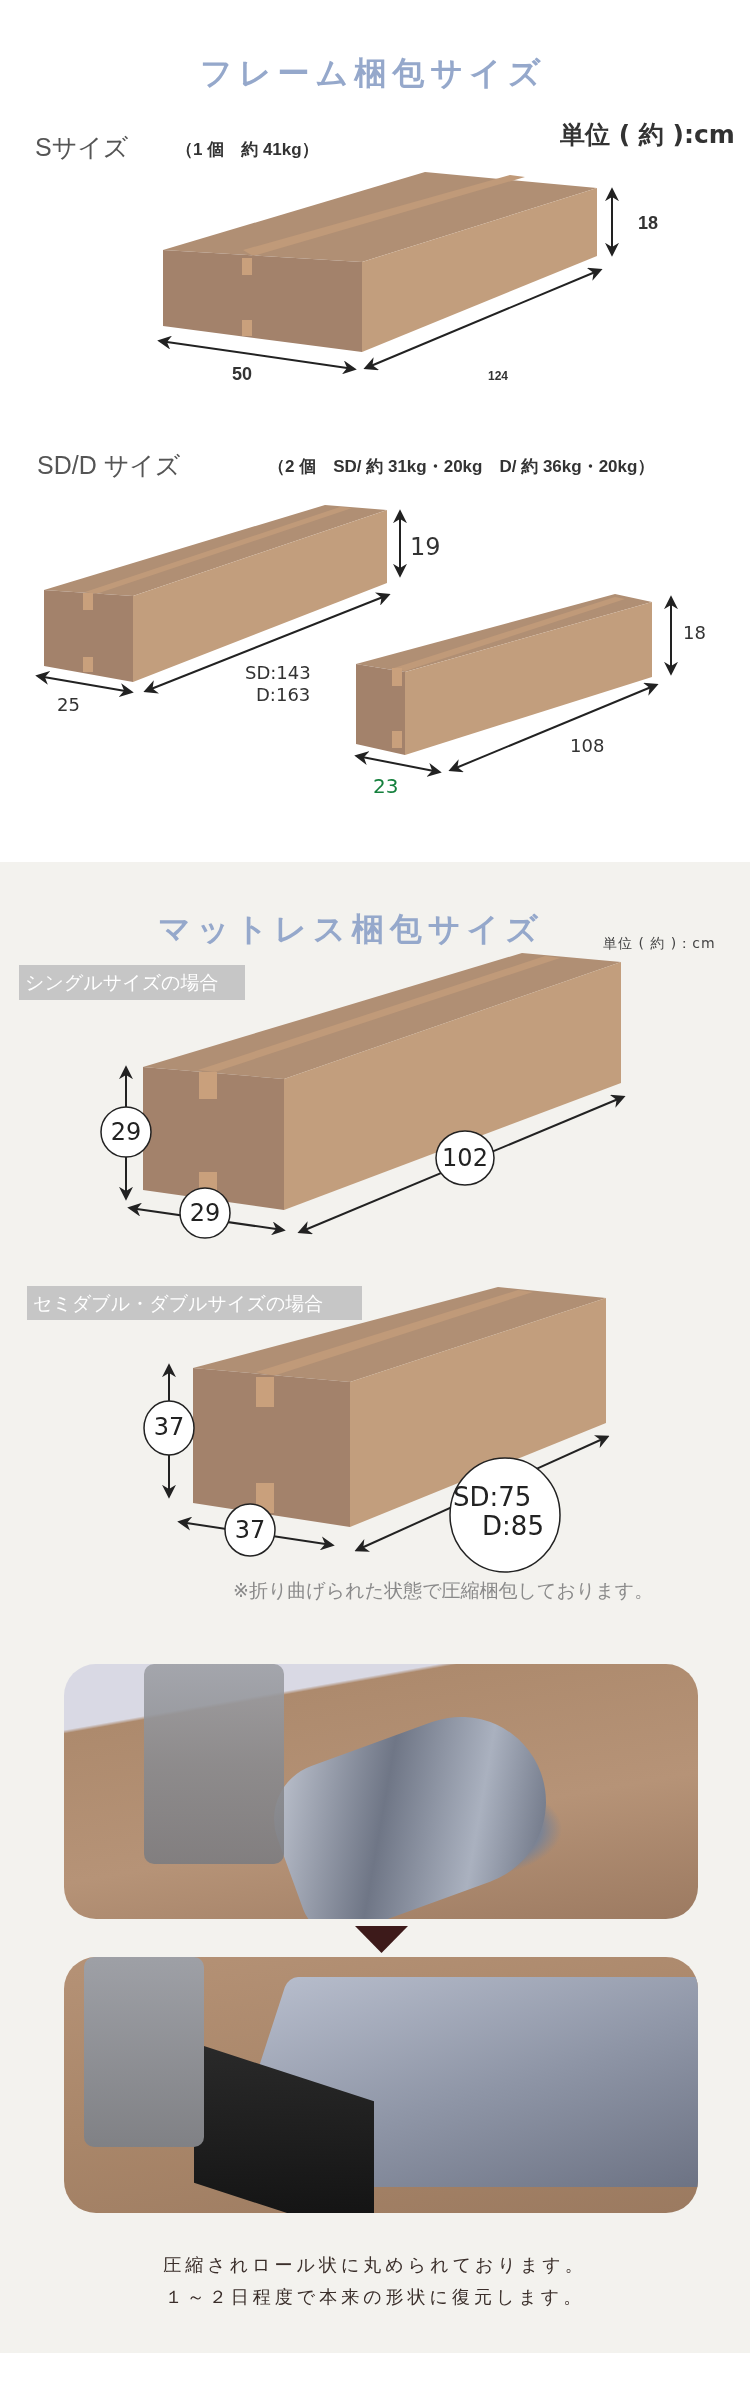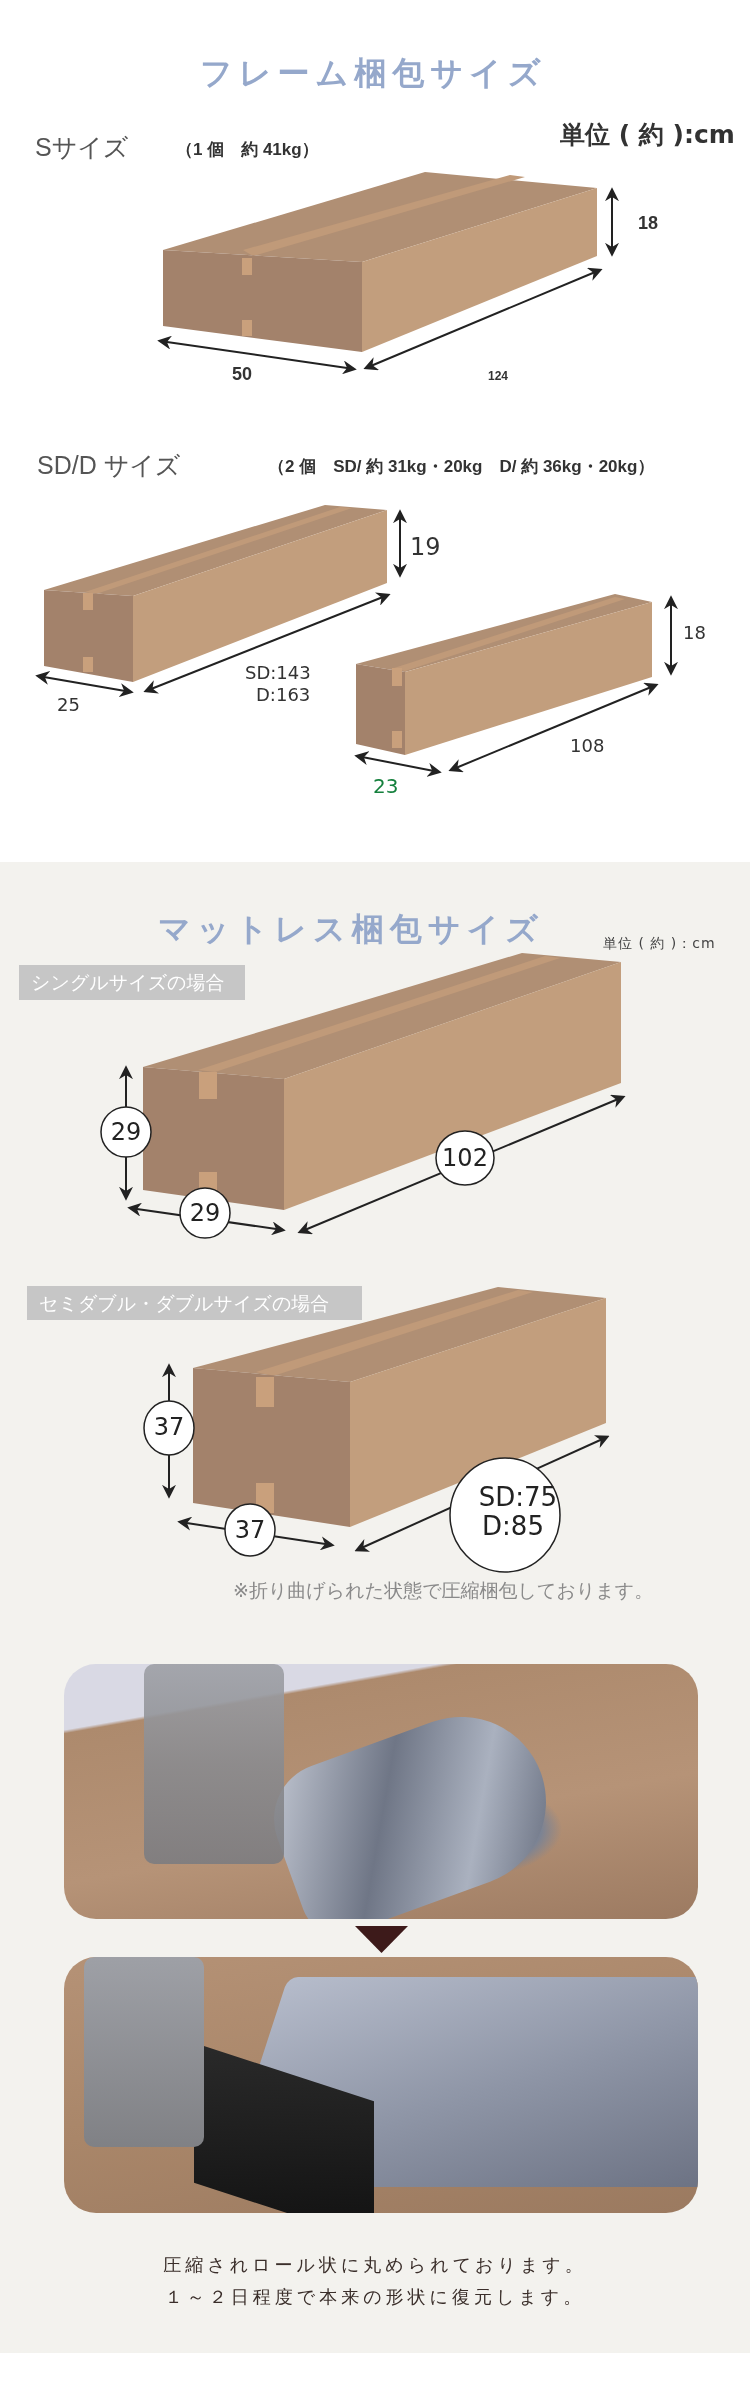--- a/index.html
+++ b/index.html
@@ -5,21 +5,21 @@
   html, body { margin:0; padding:0; }
   body { width:750px; height:2387px; position:relative; background:#ffffff; overflow:hidden;
          font-family:"DejaVu Sans", sans-serif; }
   .abs { position:absolute; }
   .title { color:#95a8cb; font-weight:bold; font-size:32px; letter-spacing:6px; white-space:nowrap; }
   .size-label { color:#555; font-size:25px; white-space:nowrap; font-family:"Liberation Sans", sans-serif; }
   .weight { color:#333; font-size:17px; font-weight:bold; white-space:nowrap; font-family:"Liberation Sans", sans-serif; }
   .unit { color:#333; font-size:25px; white-space:nowrap;font-weight:bold; }
   .unit-small { color:#444; font-size:14px; white-space:nowrap; letter-spacing:1px; }
   .gray-band { left:0; top:862px; width:750px; height:1491px; background:#f3f2ee; }
-  .case-label { background:#c6c6c6; color:#fff; font-size:19px; white-space:nowrap; padding:3px 12px; box-sizing:border-box; line-height:29px; }
+  .case-label { background:#c6c6c6; color:#fff; font-size:19px; white-space:nowrap; padding:3px 6px; box-sizing:border-box; line-height:29px; }
   .note { color:#8a8a8a; font-size:19px; white-space:nowrap; }
   .photo { border-radius:32px; overflow:hidden; }
   .caption { color:#3a2e2a; font-size:18px; letter-spacing:4px; text-align:center; line-height:33px; width:750px; left:0; }
 </style>
 </head>
 <body>
 
 <div class="abs title" style="left:200px; top:52px;">フレーム梱包サイズ</div>
 <div class="abs unit" style="left:560px; top:118px;">単位 ( 約 ):cm</div>
 
@@ -130,21 +130,21 @@
   <rect x="256" y="1483" width="18" height="30" fill="#c9a07c"></rect>
   <line x1="169" y1="1366" x2="169" y2="1496" stroke="#222" stroke-width="2" marker-start="url(#ah4)" marker-end="url(#ah4)"></line>
   <line x1="180" y1="1522" x2="332" y2="1545" stroke="#222" stroke-width="2" marker-start="url(#ah4)" marker-end="url(#ah4)"></line>
   <line x1="357" y1="1550" x2="607" y2="1437" stroke="#222" stroke-width="2" marker-start="url(#ah4)" marker-end="url(#ah4)"></line>
   <ellipse cx="169" cy="1428" rx="25" ry="27" fill="#fff" stroke="#222" stroke-width="1.5"></ellipse>
   <ellipse cx="250" cy="1530" rx="25" ry="26" fill="#fff" stroke="#222" stroke-width="1.5"></ellipse>
   <ellipse cx="505" cy="1515" rx="55" ry="57" fill="#fff" stroke="#222" stroke-width="1.5"></ellipse>
 </svg>
 <div class="abs" style="left:149px; top:1413px; width:40px; text-align:center; font-size:24px; color:#222;">37</div>
 <div class="abs" style="left:230px; top:1516px; width:40px; text-align:center; font-size:24px; color:#222;">37</div>
-<div class="abs" style="left:453px; top:1482px; width:104px; text-align:right; font-size:26px; color:#222;">SD:75</div>
+<div class="abs" style="left:453px; top:1482px; width:104px; text-align:left; font-size:26px; color:#222;">SD:75</div>
 <div class="abs" style="left:463px; top:1511px; width:100px; text-align:center; font-size:26px; color:#222;">D:85</div>
 
 <div class="abs note" style="left:233px; top:1578px;">※折り曲げられた状態で圧縮梱包しております。</div>
 
 <div class="abs photo" style="left:64px; top:1664px; width:634px; height:255px;
             background:
               radial-gradient(ellipse 140px 70px at 400px 165px, #9ea6b6 0%, #7b8394 55%, rgba(0,0,0,0) 70%),
               linear-gradient(160deg, #8b91a0 0%, rgba(0,0,0,0) 0%),
               linear-gradient(170deg, #d9d9e4 0%, #d9d9e4 18%, #ad8a6d 19%, #b69377 60%, #9c7a61 100%);">
   <div class="abs" style="left:215px; top:70px; width:270px; height:170px; border-radius:60px 90px 90px 40px;

